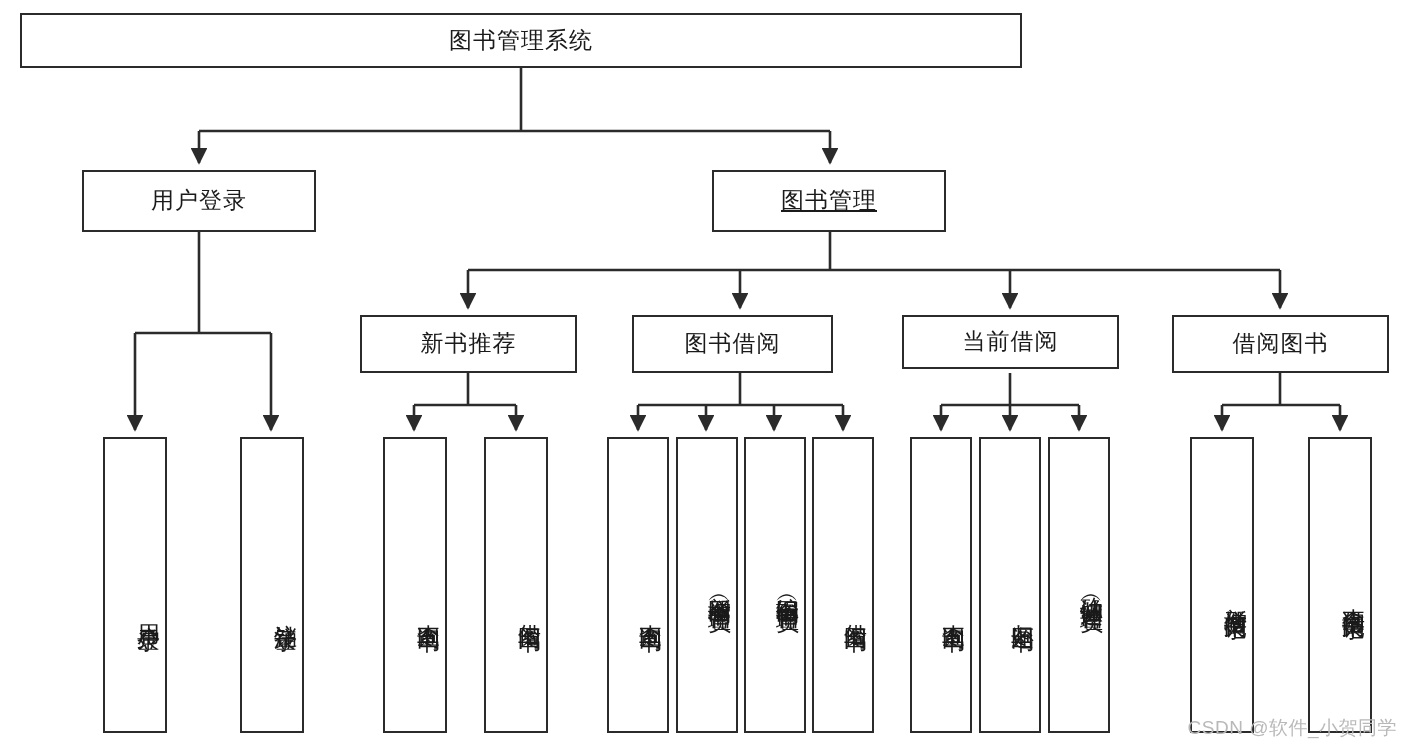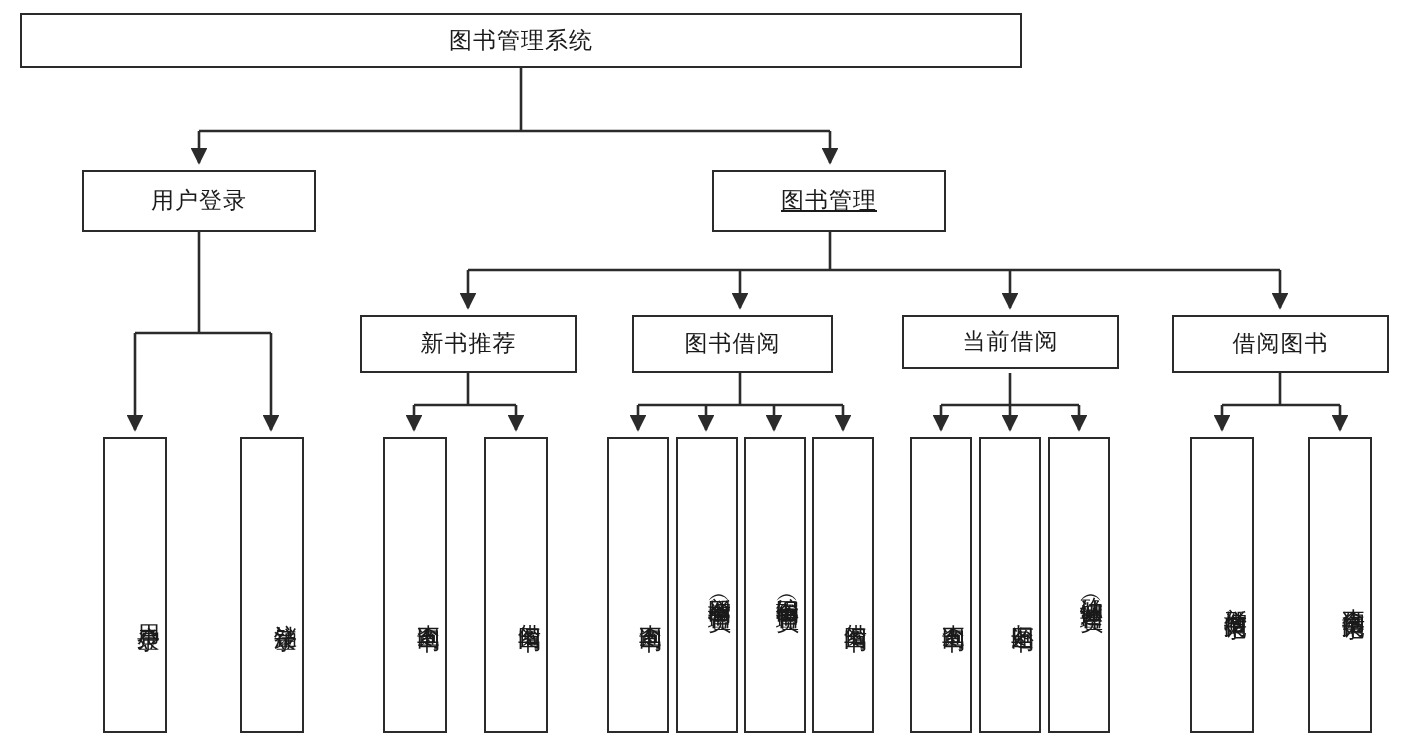--- a/index.html
+++ b/index.html
@@ -184,14 +184,15 @@
     <span>确认归还（管理员）</span>
   </div>
 
   <div class="node vert pad-top" style="left:1190px; top:437px; width:64px; height:296px;">
     <span>新增借阅记录</span>
   </div>
   <div class="node vert pad-top" style="left:1308px; top:437px; width:64px; height:296px;">
     <span>查询借阅记录</span>
   </div>
 
+  <div class="watermark">CSDN @软件_小贺同学</div>
 
 </div>
 
 </body></html>

